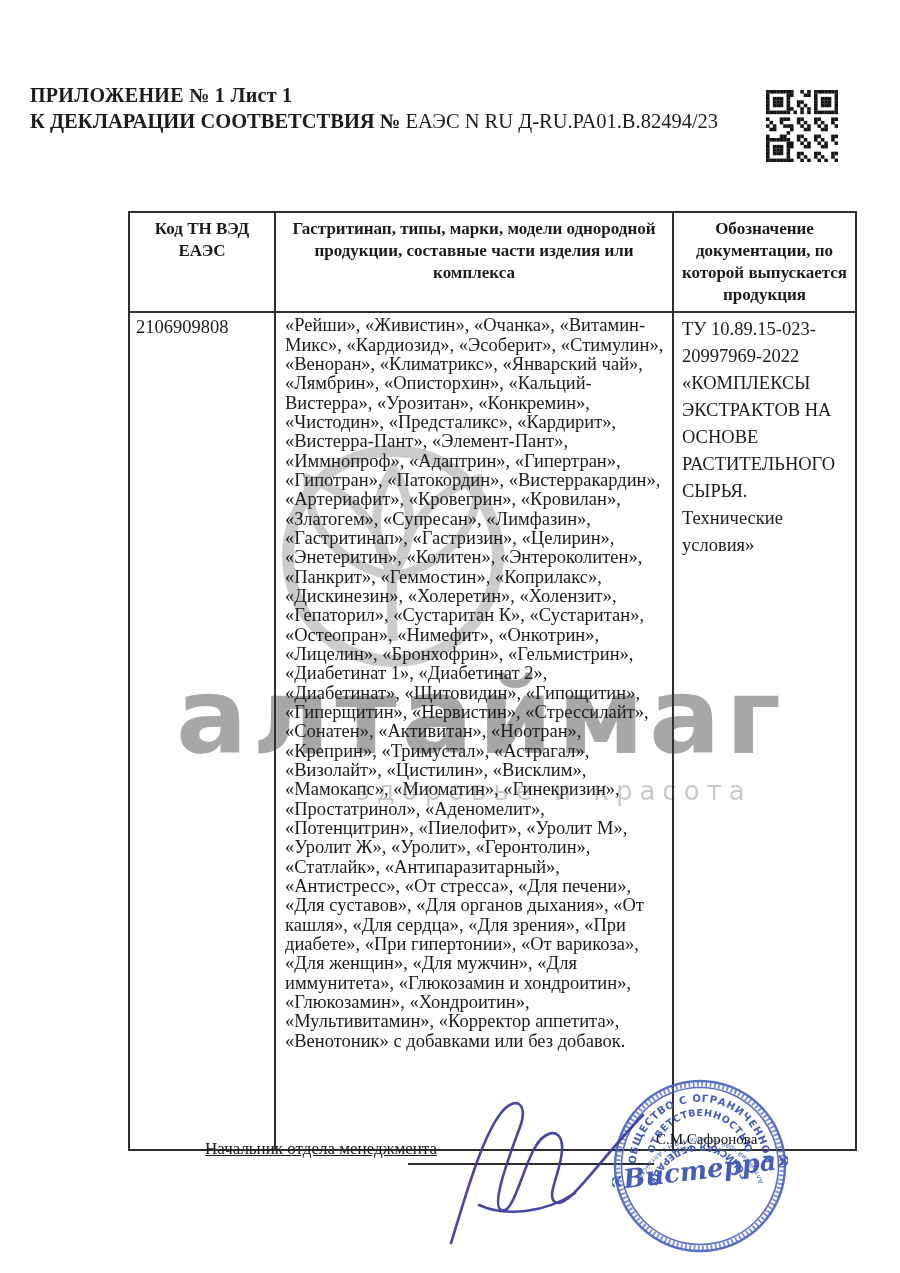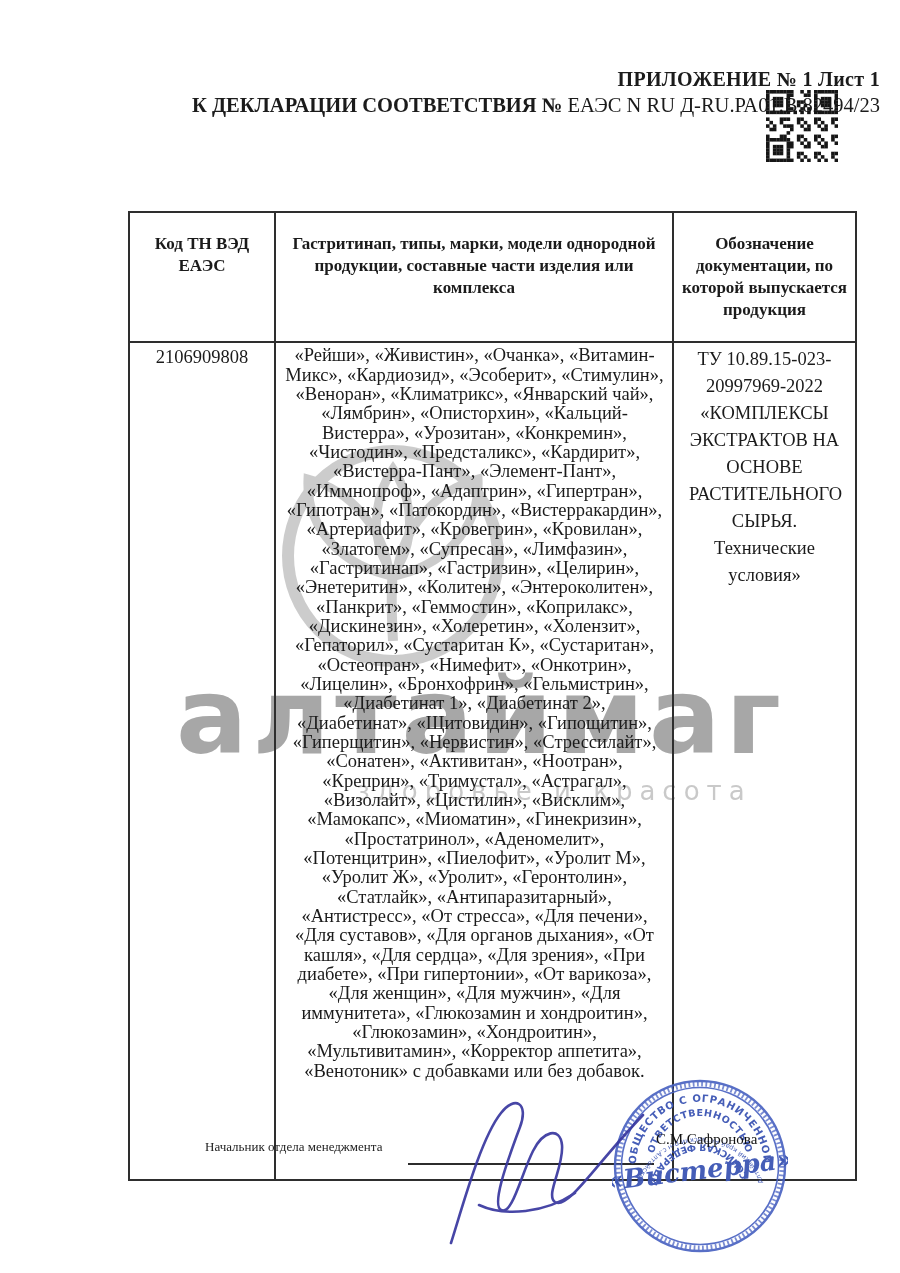--- a/index.html
+++ b/index.html
@@ -2,21 +2,21 @@
 <html><head>
 <meta charset="utf-8">
 <style>
   html,body{margin:0;padding:0;background:#e9e9e9;}
   .page{
     position:relative;width:900px;height:1273px;margin:0 auto;
     background:#ffffff;overflow:hidden;
     font-family:"Liberation Serif", serif;color:#1b1b1b;
   }
   
-  .header{position:absolute;left:30px;top:68px;width:850px;text-align:right;z-index:2;}
+  .header{position:absolute;left:30px;top:84px;width:850px;text-align:left;z-index:2;}
   .h-line1{font-size:20px;font-weight:bold;letter-spacing:.3px;}
   .h-line2{font-size:20.5px;margin-top:3px;}
   .h-line2 .b{font-weight:bold;}
   .h-sub{font-size:19px;width:650px;margin:5px auto 0;line-height:1.5;}
   
   .qr{position:absolute;left:766px;top:90px;z-index:3;}
   
   .wm-leaf{position:absolute;left:278px;top:441px;z-index:1;}
   .wm-title{
     position:absolute;left:176px;top:664px;z-index:1;
@@ -27,32 +27,32 @@
     position:absolute;left:356px;top:776px;z-index:1;
     font-family:"DejaVu Sans", sans-serif;font-size:26px;
     color:#c7c7c7;opacity:.95;letter-spacing:7px;
   }
   
   table.decl{
     position:absolute;left:128px;top:211px;width:727px;z-index:2;
     border-collapse:collapse;table-layout:fixed;background:transparent;
   }
   table.decl th, table.decl td{
-    border:2px solid #2e2e2e;background:transparent;text-align:center;
+    border:2px solid #2e2e2e;background:transparent;
   }
   table.decl th{
     font-size:17px;font-weight:bold;text-align:center;vertical-align:top;
-    padding:20px 6px;line-height:1.3;height:66px;
+    padding:5px 6px;line-height:1.3;height:66px;
   }
   table.decl td{vertical-align:top;font-size:18.5px;}
   td.c-code{padding:4px 6px;height:828px;}
   td.c-products{padding:3px 8px 20px 9px;line-height:1.045;}
-  td.c-doc{padding:3px 15px;line-height:1.46;border-radius:13px;}
-  
-  .f-label{position:absolute;left:205px;top:1139px;font-size:13px;z-index:2;}
+  td.c-doc{padding:3px 8px;line-height:1.46;border-radius:13px;}
+  
+  .f-label{position:absolute;left:205px;top:1139px;font-size:17px;z-index:2;text-decoration:underline;}
   .f-line{position:absolute;left:408px;top:1163px;width:246px;border-top:2px solid #2c2c2c;z-index:2;}
   .f-signer{position:absolute;left:656px;top:1131px;font-size:15px;z-index:6;color:#111;}
   .sig{position:absolute;left:393px;top:1083px;z-index:5;}
   .stamp{position:absolute;left:612px;top:1078px;z-index:4;}
 </style>
 </head>
 <body>
 
 <div class="page">
 

